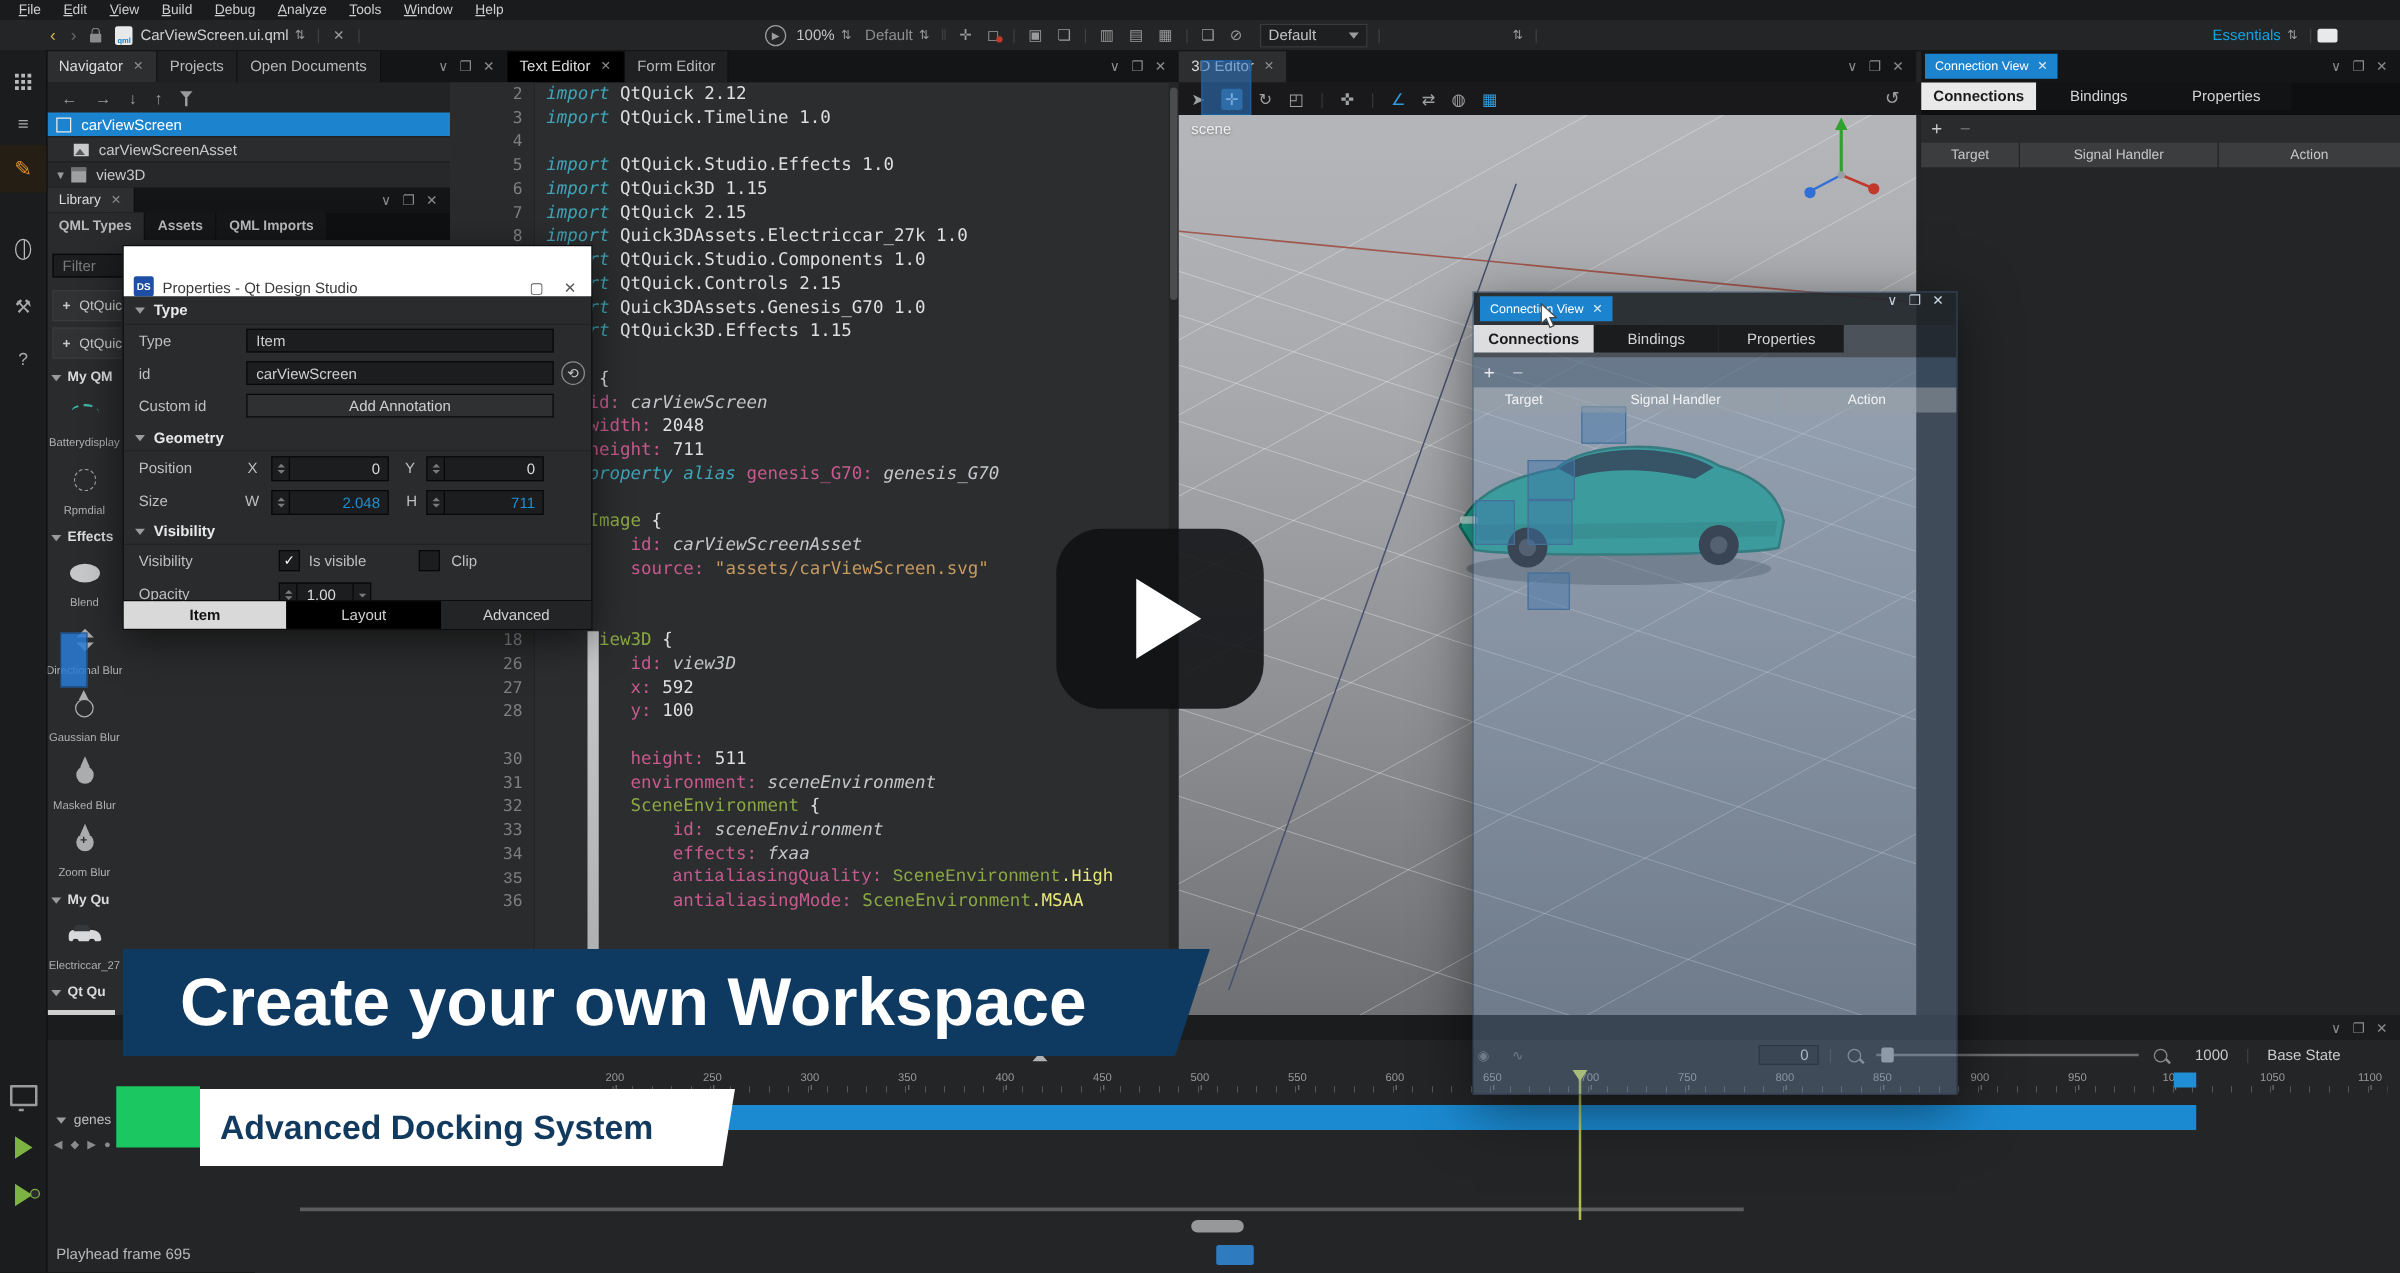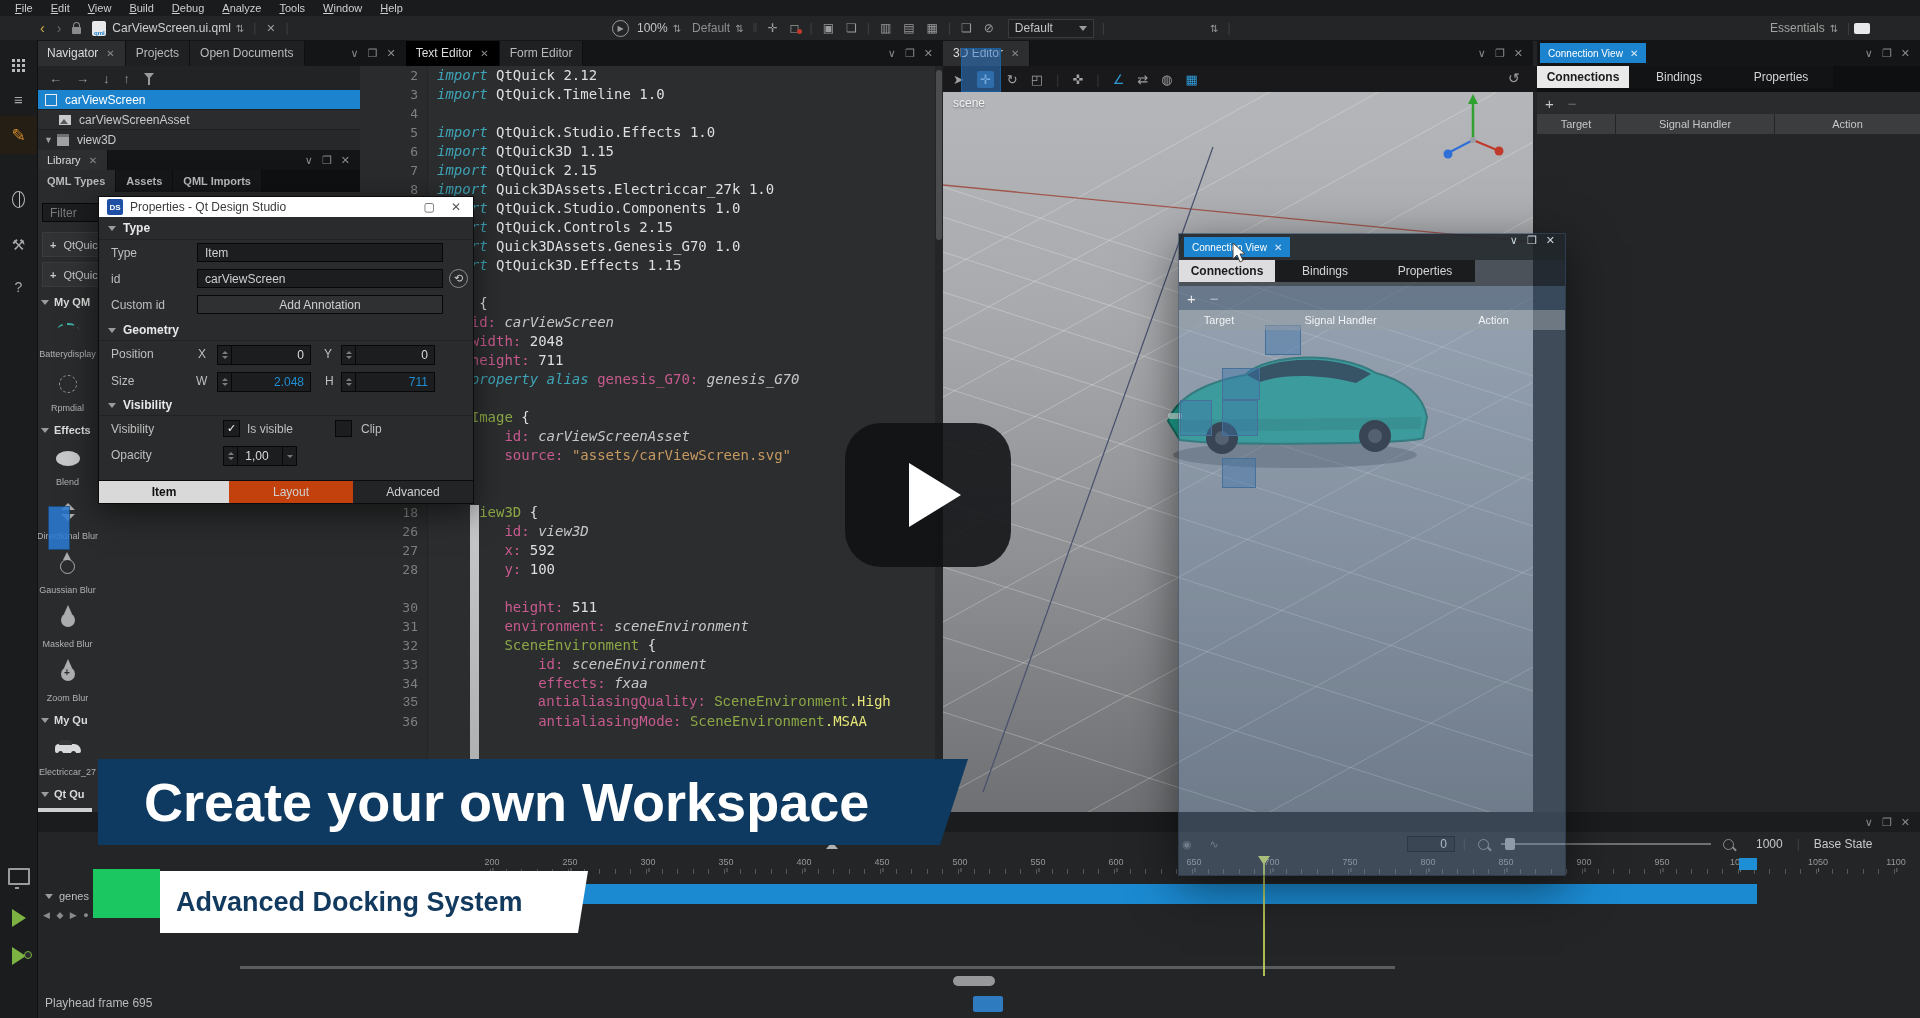--- a/index.html
+++ b/index.html
@@ -72,21 +72,21 @@
   .i-drop-filled::before{content:"";position:absolute;left:3px;top:-8px;border-left:4px solid transparent;border-right:4px solid transparent;border-bottom:9px solid #ABACAD;}
   .i-drop-plus{width:14px;height:14px;background:#ABACAD;border-radius:50%;position:relative;}
   .i-drop-plus::before{content:"";position:absolute;left:3px;top:-8px;border-left:4px solid transparent;border-right:4px solid transparent;border-bottom:9px solid #ABACAD;}
   .i-drop-plus::after{content:"+";position:absolute;left:3.5px;top:0px;color:#2A2B2C;font-weight:bold;font-size:10px;}
   .i-car{width:26px;height:9px;background:#D8D9DA;border-radius:4px 7px 2px 2px;position:relative;}
   .i-car::before{content:"";position:absolute;left:4px;top:-4px;width:13px;height:5px;background:#35383A;border-radius:3px 4px 0 0;}
   .i-car::after{content:"";position:absolute;left:3px;bottom:-3px;width:5px;height:5px;background:#2A2B2C;border-radius:50%;box-shadow:13px 0 #2A2B2C;}
 
   
   .dlg{left:98px;top:196px;width:374px;height:306px;z-index:20;box-shadow:0 8px 30px rgba(0,0,0,0.55);border:1px solid #0B0C0D;background:#2A2B2C;}
-  .dlg-title{height:20px;background:#FFFFFF;display:flex;align-items:center;color:#3A3A3B;font-size:12px;}
+  .dlg-title{height:40px;background:#FFFFFF;display:flex;align-items:flex-end;color:#3A3A3B;font-size:12px;}
   .ds-logo{width:16px;height:16px;background:#1F4FA5;color:#FFF;font-size:8px;font-weight:bold;display:flex;align-items:center;justify-content:center;margin:0 7px 0 8px;border-radius:2px;}
   .dlg-label{color:#BFBFC0;font-size:12px;}
   .fld{background:#1C1D1E;border:1px solid #070808;height:17px;display:flex;align-items:center;padding:0 7px;color:#CFCFD0;font-size:12px;}
   .spinbox{background:#1C1D1E;border:1px solid #070808;height:18px;display:flex;align-items:center;}
   .spin-col{width:13px;height:100%;border-right:1px solid #070808;display:flex;flex-direction:column;align-items:center;justify-content:center;gap:2px;}
   .spin-col i{width:0;height:0;border-left:3px solid transparent;border-right:3px solid transparent;}
   .spin-col i.up{border-bottom:3px solid #7A7B7C;}
   .spin-col i.dn{border-top:3px solid #7A7B7C;}
   .spin-val{flex:1;text-align:right;padding-right:6px;font-size:12px;color:#DCDCDD;}
   .blueval{color:#1F8FD5;}
@@ -197,21 +197,21 @@
         <span>Default</span>
         <span class="arrow-dn"></span>
       </span>
     <span class="tb-sep" style="margin-left:8px;">|</span>
   </div>
   <div class="abs" style="left:1205px;top:16px;height:24px;display:flex;align-items:center;z-index:11;">
     <span class="spin">⇅</span>
       <span class="tb-sep">|</span>
   </div>
   <div class="abs" style="left:1770px;top:16px;height:24px;display:flex;align-items:center;z-index:11;">
-    <span style="color:#a3a3a3;">Essentials</span>
+    <span style="color:#0ea5e9;">Essentials</span>
     <span class="spin">⇅</span>
     <span class="tb-sep">|</span>
     <span class="bubble"></span>
   </div>
 
   <div class="abs strip">
     <span class="ic" style="margin-top:8px;">
         <span class="grid9"></span>
       </span>
     <span class="ic">≡</span>
@@ -651,21 +651,21 @@
             <i class="dn"></i>
           </span>
         <span class="spin-val" style="text-align:center;">1,00</span>
         <span class="spin-col" style="border-left:1px solid #070808;border-right:none;">
             <i class="dn"></i>
           </span>
       </div>
     </div>
     <div style="position:absolute;left:0;bottom:0;width:374px;display:flex;border-top:1px solid #0B0C0D;">
       <div class="dlg-tab" style="width:130px;background:#D9D9DA;color:#111;font-weight:bold;">Item</div>
-      <div class="dlg-tab" style="width:124px;background:#c2410c;color:#D0D0D1;">Layout</div>
+      <div class="dlg-tab" style="width:124px;background:#000000;color:#D0D0D1;">Layout</div>
       <div class="dlg-tab" style="flex:1;background:#232425;color:#D0D0D1;">Advanced</div>
     </div>
   </div>
 
   <div class="abs" style="left:37px;top:812px;width:1883px;height:206px;background:#242526;"></div>
   <div class="abs" style="left:37px;top:812px;width:1883px;height:20px;background:#1B1C1D;display:flex;">
     <div class="panel-ics">
       <span>∨</span>
         <span>❐</span>
         <span>✕</span>

